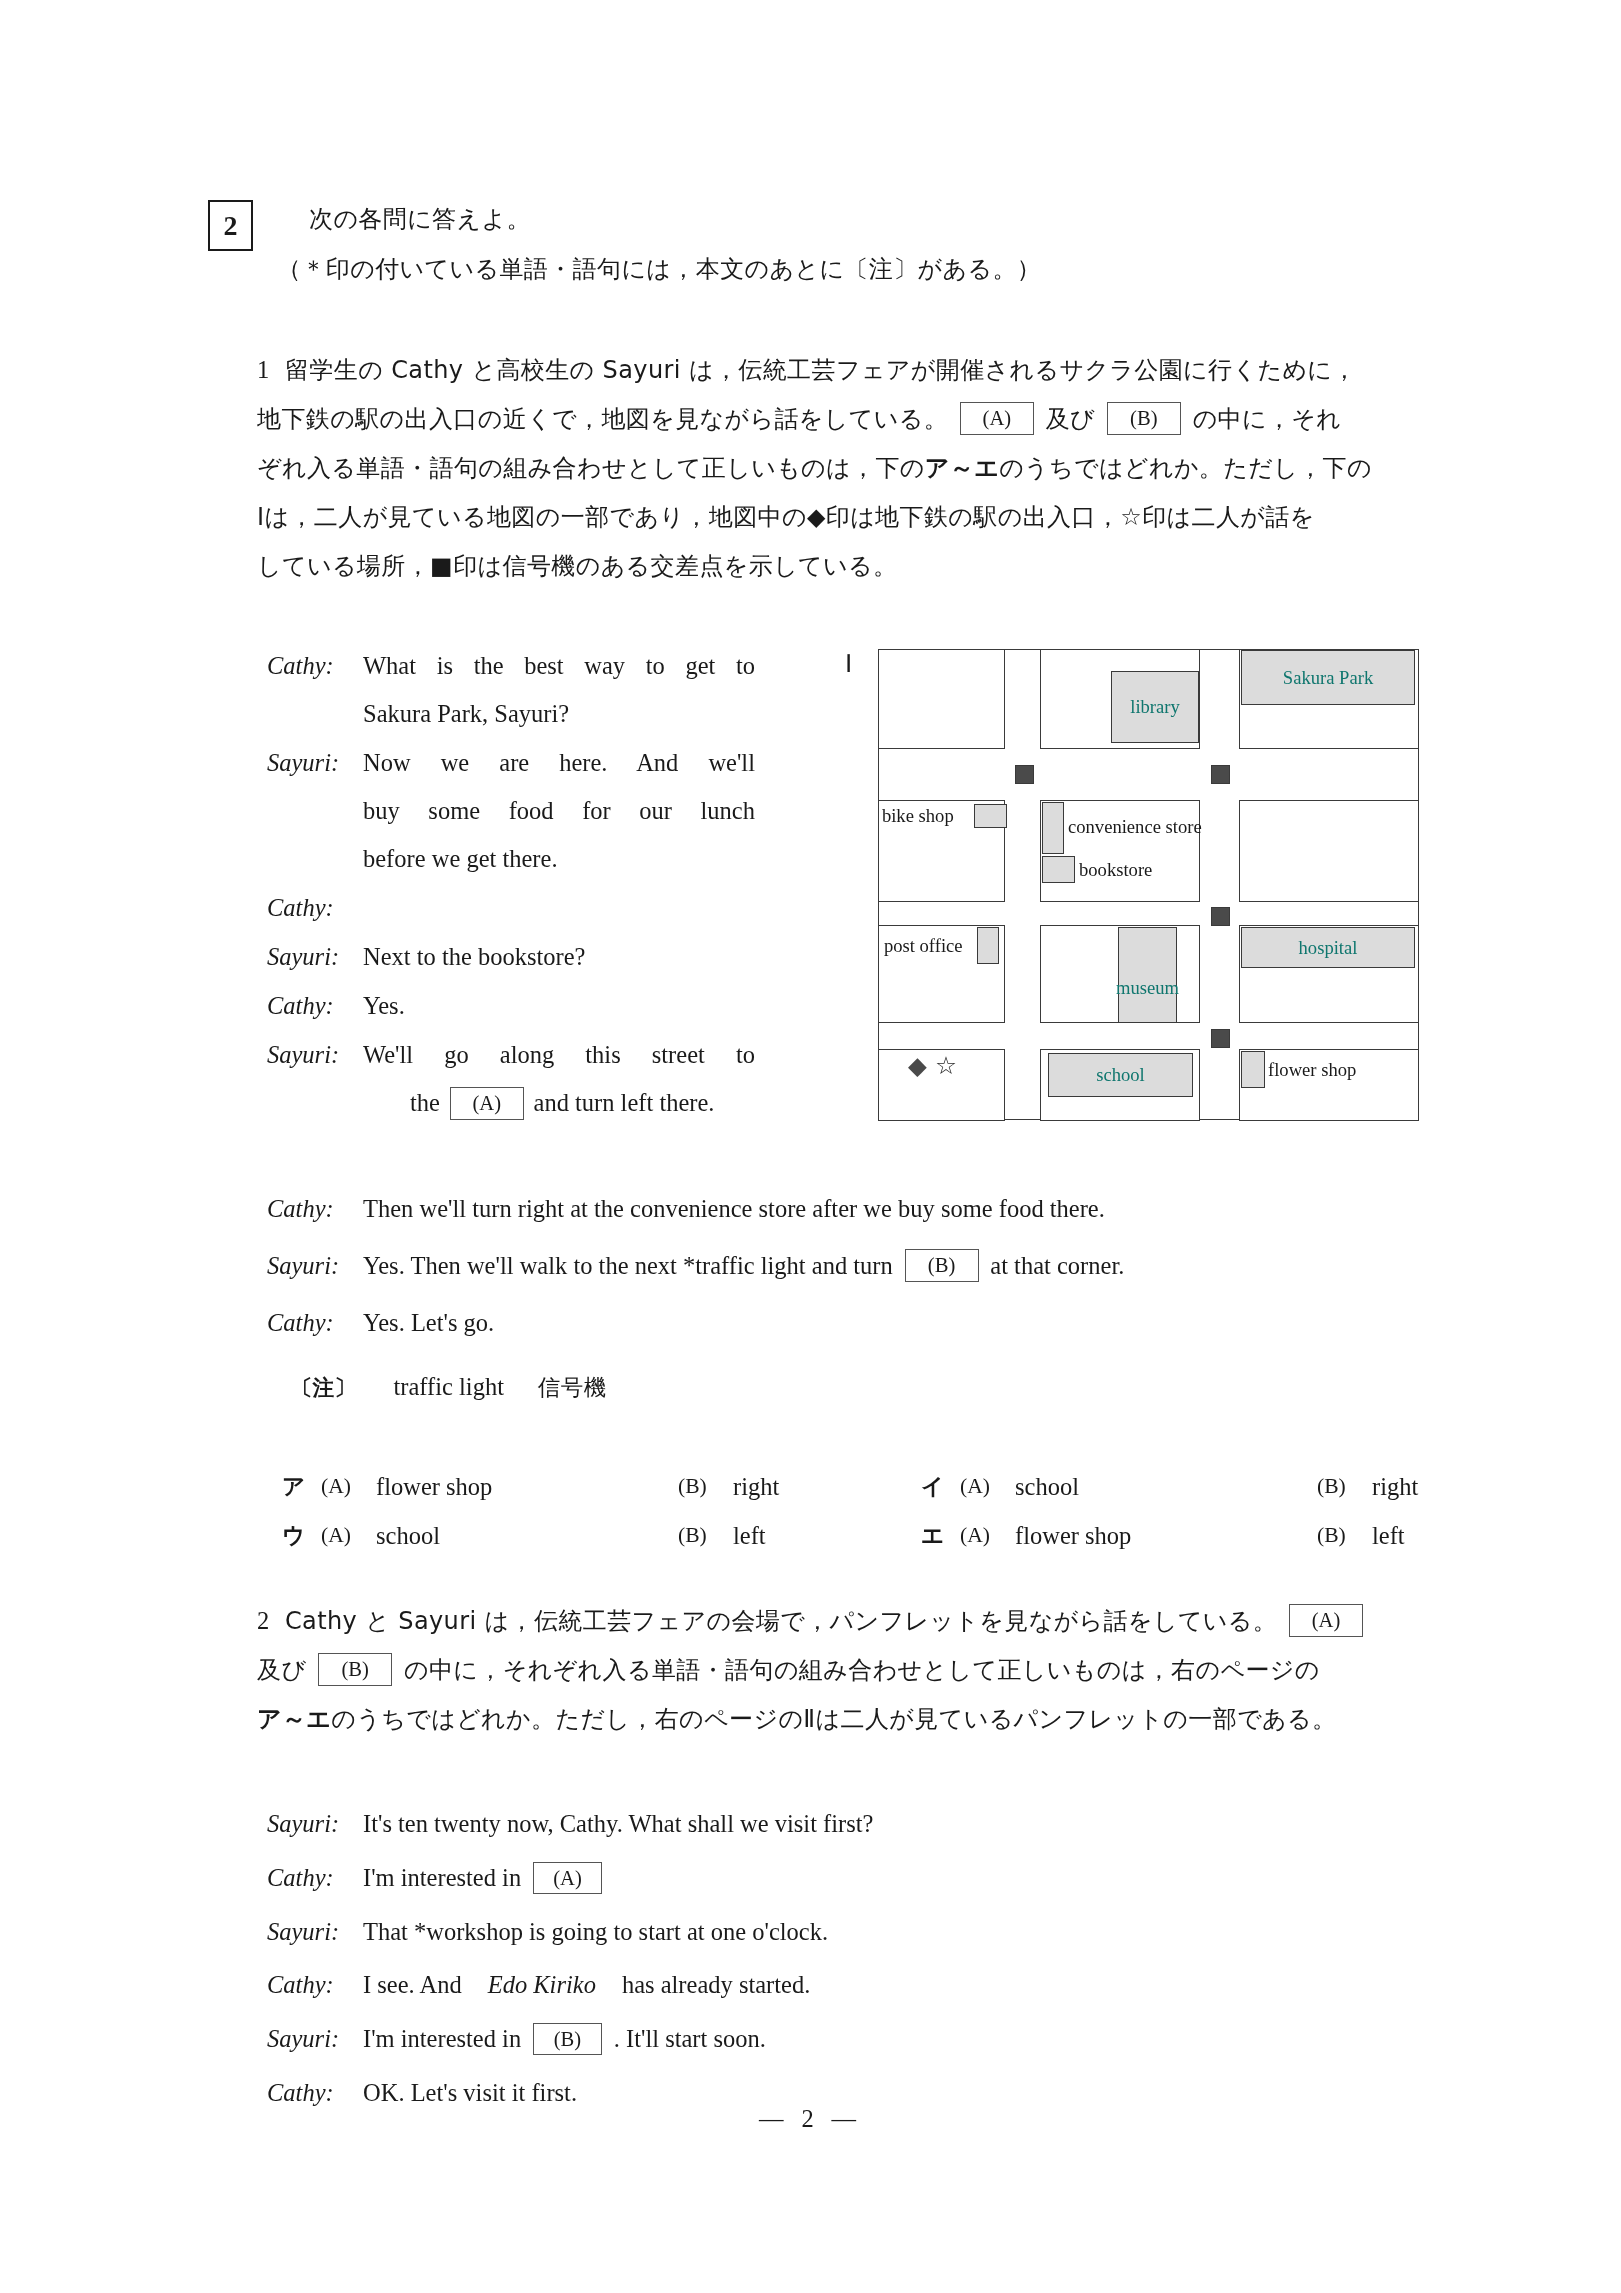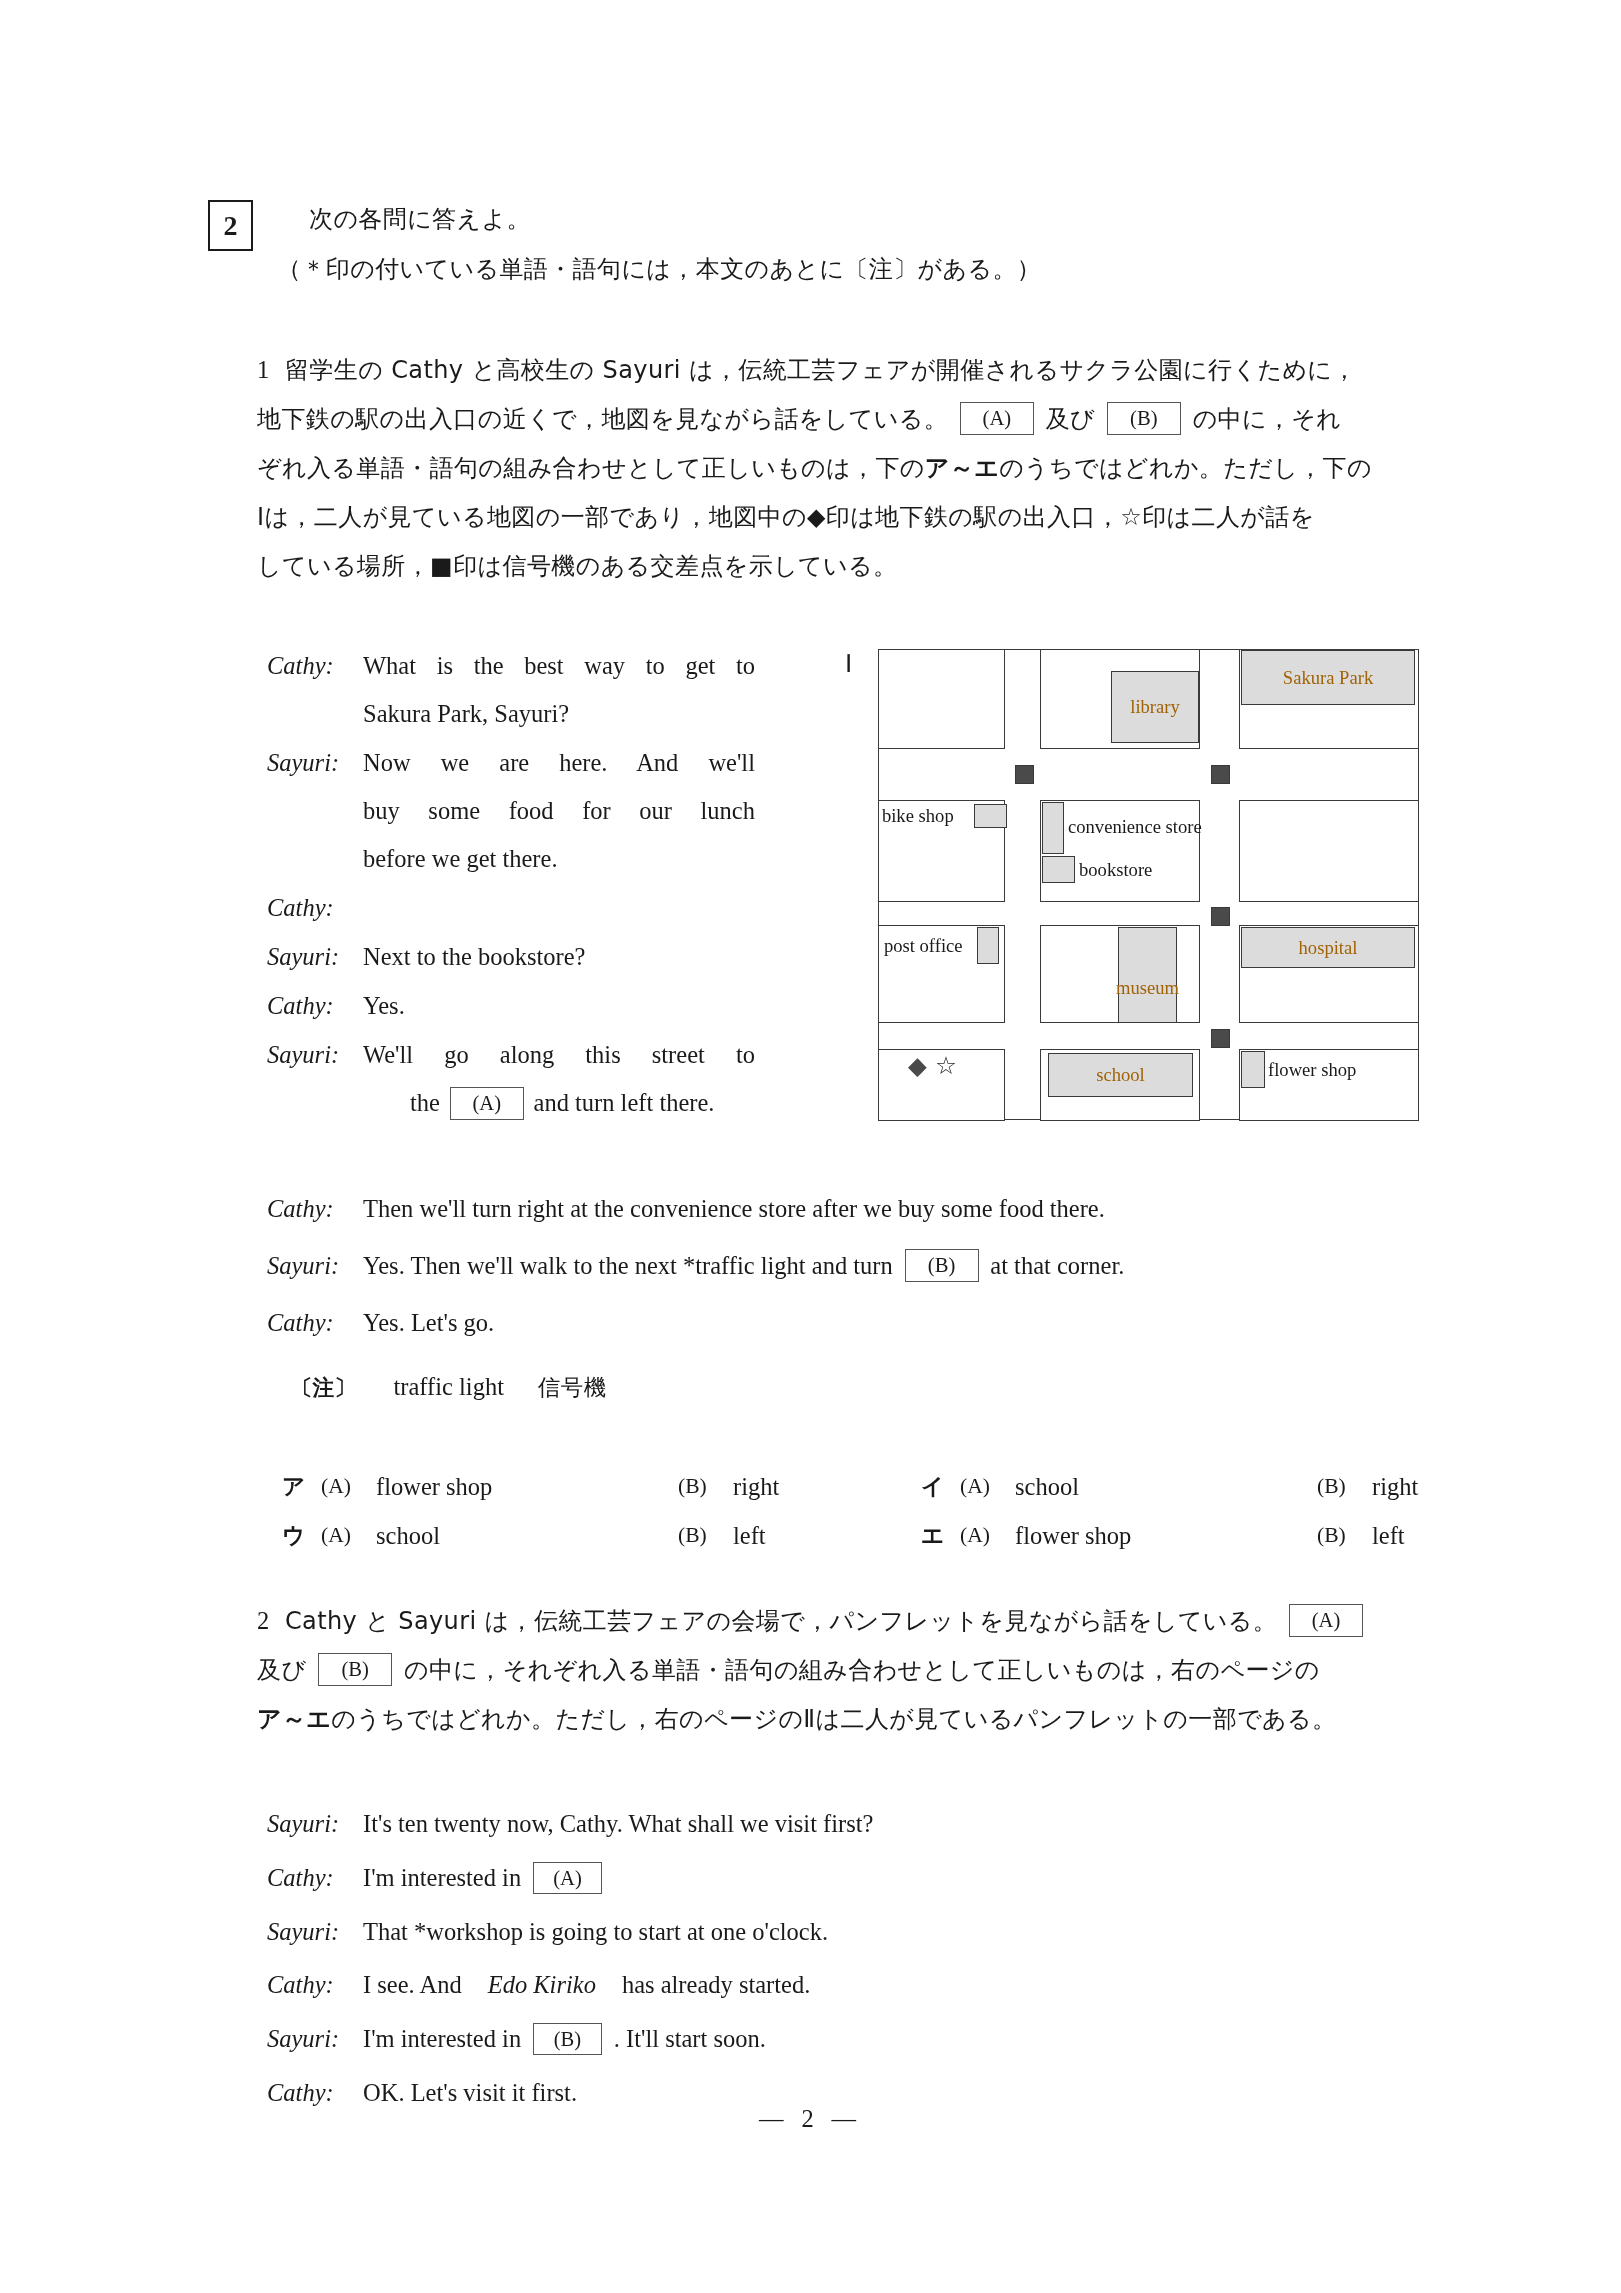--- a/index.html
+++ b/index.html
@@ -256,21 +256,21 @@
   .bldg {
     position: absolute;
     border: 1.8px solid #3a3a3a;
     box-sizing: border-box;
     background: #dcdcdc;
     display: flex;
     align-items: center;
     justify-content: center;
     font-family: "Liberation Serif", "DejaVu Serif", serif;
     font-size: 18.6px;
-    color: #a16207;
+    color: #0f766e;
     white-space: nowrap;
   }
   .bldg.plain { background: #dcdcdc; }
   .lbl-out {
     position: absolute;
     font-family: "Liberation Serif", "DejaVu Serif", serif;
     font-size: 18.6px;
     color: #1a1a1a;
     white-space: nowrap;
   }

